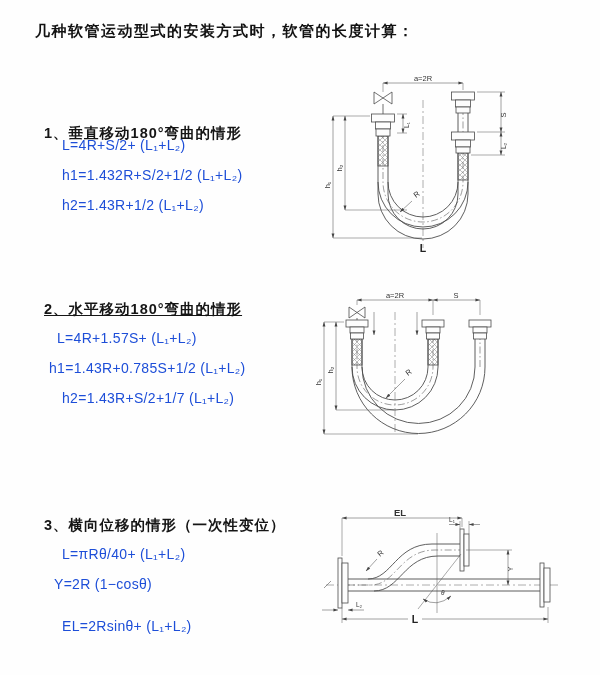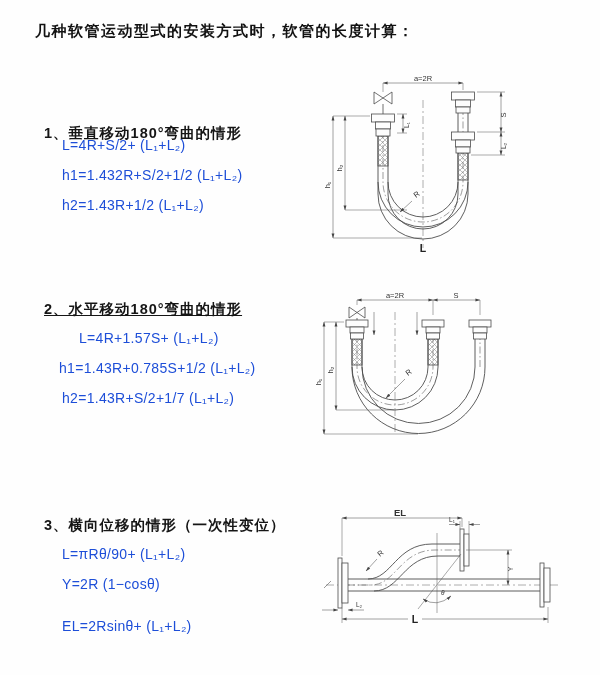--- a/index.html
+++ b/index.html
@@ -10,22 +10,22 @@
     color:#1a1a1a;
   }
   .abs{position:absolute;}
   .page-title{
     left:35px;top:22px;font-size:15px;font-weight:600;letter-spacing:1.5px;color:#111;
   }
   .sec-heading{font-size:14.5px;font-weight:600;letter-spacing:1px;color:#151515;}
   .formula{font-size:14px;font-weight:400;letter-spacing:.3px;color:#1d4ed8;}
   
   #h1{left:44px;top:106px;margin-top:18px;} #f11{left:62px;top:137px;} #f12{left:62px;top:167px;text-align:right;} #f13{left:62px;top:197px;}
-  #h2{left:44px;top:300px;text-decoration:underline;} #f21{left:79px;top:330px;} #f22{left:59px;top:360px;text-align:center;} #f23{left:62px;top:390px;}
-  #h3{left:44px;top:516px;} #f31{left:62px;top:546px;} #f32{left:62px;top:576px;} #f33{left:62px;top:606px;margin-top:12px;}
+  #h2{left:44px;top:300px;text-decoration:underline;} #f21{left:57px;top:330px;} #f22{left:49px;top:360px;text-align:center;} #f23{left:62px;top:390px;}
+  #h3{left:44px;top:516px;} #f31{left:62px;top:546px;} #f32{left:54px;top:576px;} #f33{left:62px;top:606px;margin-top:12px;}
   #d1{left:315px;top:70px;} #d2{left:312px;top:287px;} #d3{left:300px;top:505px;}
   
   .hose{stroke:#4d4d4d;stroke-width:.9;fill:none;}
   .hose-dash{stroke:#5a5a5a;stroke-width:.6;fill:none;stroke-dasharray:7 2.5 1.5 2.5;}
   .cl{stroke:#6a6a6a;stroke-width:.55;fill:none;stroke-dasharray:8 3 2 3;}
   .dim{stroke:#555;stroke-width:.55;fill:none;}
   .ext{stroke:#555;stroke-width:.5;fill:none;}
   .fit{fill:#fdfdfd;stroke:#4d4d4d;stroke-width:.8;}
   .hat{fill:url(#xh);stroke:#4d4d4d;stroke-width:.8;}
   .valve{fill:none;stroke:#4d4d4d;stroke-width:.8;}
@@ -54,21 +54,21 @@
 <div class="abs formula" id="f11">L=4R+S/2+ (L₁+L₂)</div>
 <div class="abs formula" id="f12">h1=1.432R+S/2+1/2 (L₁+L₂)</div>
 <div class="abs formula" id="f13">h2=1.43R+1/2 (L₁+L₂)</div>
 
 <div class="abs sec-heading" id="h2">2、水平移动180°弯曲的情形</div>
 <div class="abs formula" id="f21">L=4R+1.57S+ (L₁+L₂)</div>
 <div class="abs formula" id="f22">h1=1.43R+0.785S+1/2 (L₁+L₂)</div>
 <div class="abs formula" id="f23">h2=1.43R+S/2+1/7 (L₁+L₂)</div>
 
 <div class="abs sec-heading" id="h3">3、横向位移的情形（一次性变位）</div>
-<div class="abs formula" id="f31">L=πRθ/90+ (L₁+L₂)</div>
+<div class="abs formula" id="f31">L=πRθ/40+ (L₁+L₂)</div>
 <div class="abs formula" id="f32">Y=2R (1−cosθ)</div>
 <div class="abs formula" id="f33">EL=2Rsinθ+ (L₁+L₂)</div>
 
 <svg class="abs" id="d1" width="250" height="185" viewBox="0 0 250 185">
   <g>
     <path class="cl" d="M108,30 V178"></path>
   </g>
   <g>
 
     <path class="hose" d="M63,62 V112 A45,45 0 0 0 153,112 V42"></path>

